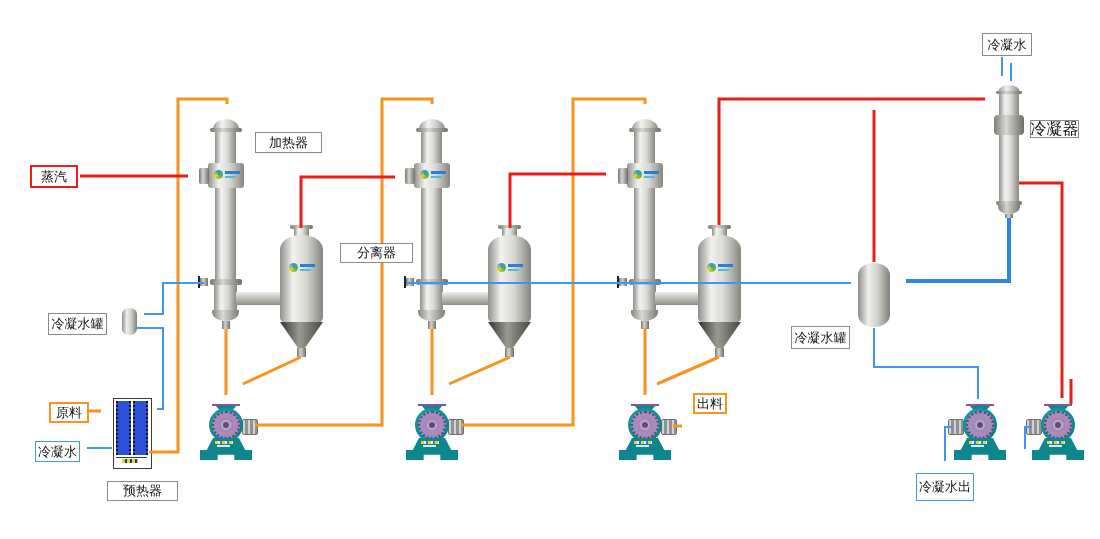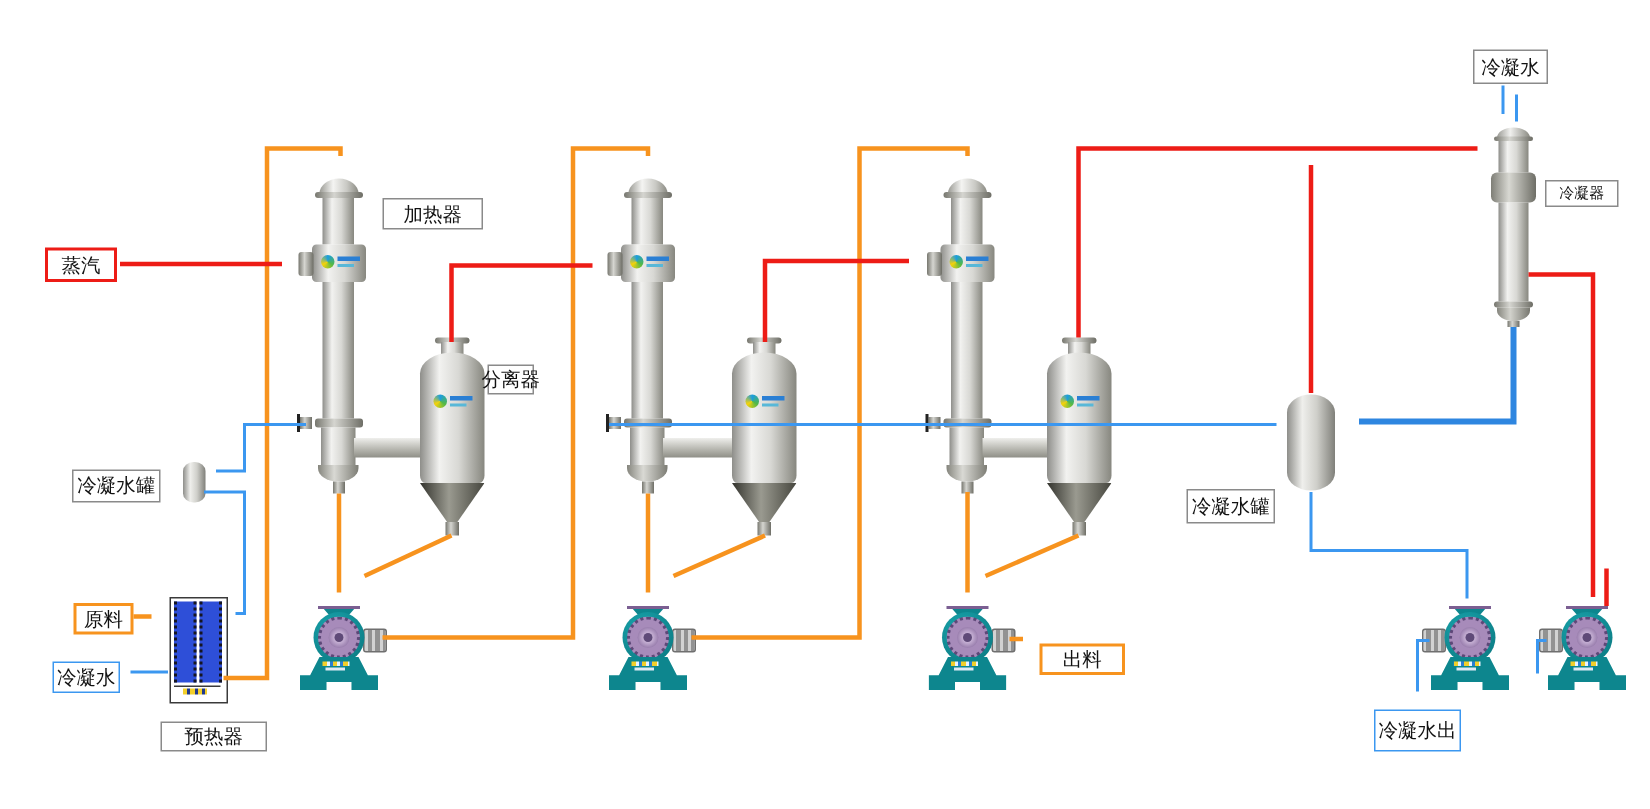--- a/index.html
+++ b/index.html
@@ -339,24 +339,24 @@
     <path class="bt" d="M1009 218 V281 H906" marker-end="url(#ab2)"></path>
     <path class="b" d="M874 328 V367 H978 V399" marker-end="url(#ab)"></path>
     <path class="b" d="M953 427 H945 V461" marker-end="url(#ab)"></path>
     <path class="b" d="M1031 427 H1025 V449" marker-end="url(#ab)"></path>
     <path class="b" d="M1002 57 V76" marker-end="url(#ab)"></path>
     <path class="b" d="M1011 81 V63" marker-end="url(#ab)"></path>
   </svg>
 
   <div class="lbl red" style="left:30px;top:165px;width:48px;height:23px">蒸汽</div>
   <div class="lbl" style="left:255px;top:132px;width:67px;height:21px">加热器</div>
-  <div class="lbl" style="left:325px;top:243px;width:31px;height:20px">分离器</div>
+  <div class="lbl" style="left:340px;top:243px;width:73px;height:20px">分离器</div>
   <div class="lbl" style="left:48px;top:313px;width:59px;height:22px">冷凝水罐</div>
   <div class="lbl orange" style="left:49px;top:402px;width:40px;height:21px">原料</div>
   <div class="lbl blue" style="left:35px;top:441px;width:45px;height:21px">冷凝水</div>
   <div class="lbl" style="left:107px;top:481px;width:71px;height:20px">预热器</div>
-  <div class="lbl orange" style="left:693px;top:429px;width:57px;height:21px">出料</div>
+  <div class="lbl orange" style="left:693px;top:393px;width:34px;height:21px">出料</div>
   <div class="lbl" style="left:791px;top:326px;width:59px;height:23px">冷凝水罐</div>
   <div class="lbl" style="left:982px;top:33px;width:50px;height:23px">冷凝水</div>
-  <div class="lbl" style="left:1030px;top:120px;width:49px;height:18px;font-size:10px">冷凝器</div>
+  <div class="lbl" style="left:1030px;top:120px;width:49px;height:18px;font-size:16px">冷凝器</div>
   <div class="lbl blue" style="left:916px;top:473px;width:58px;height:28px">冷凝水出</div>
 
 </div>
 
 </body></html>

